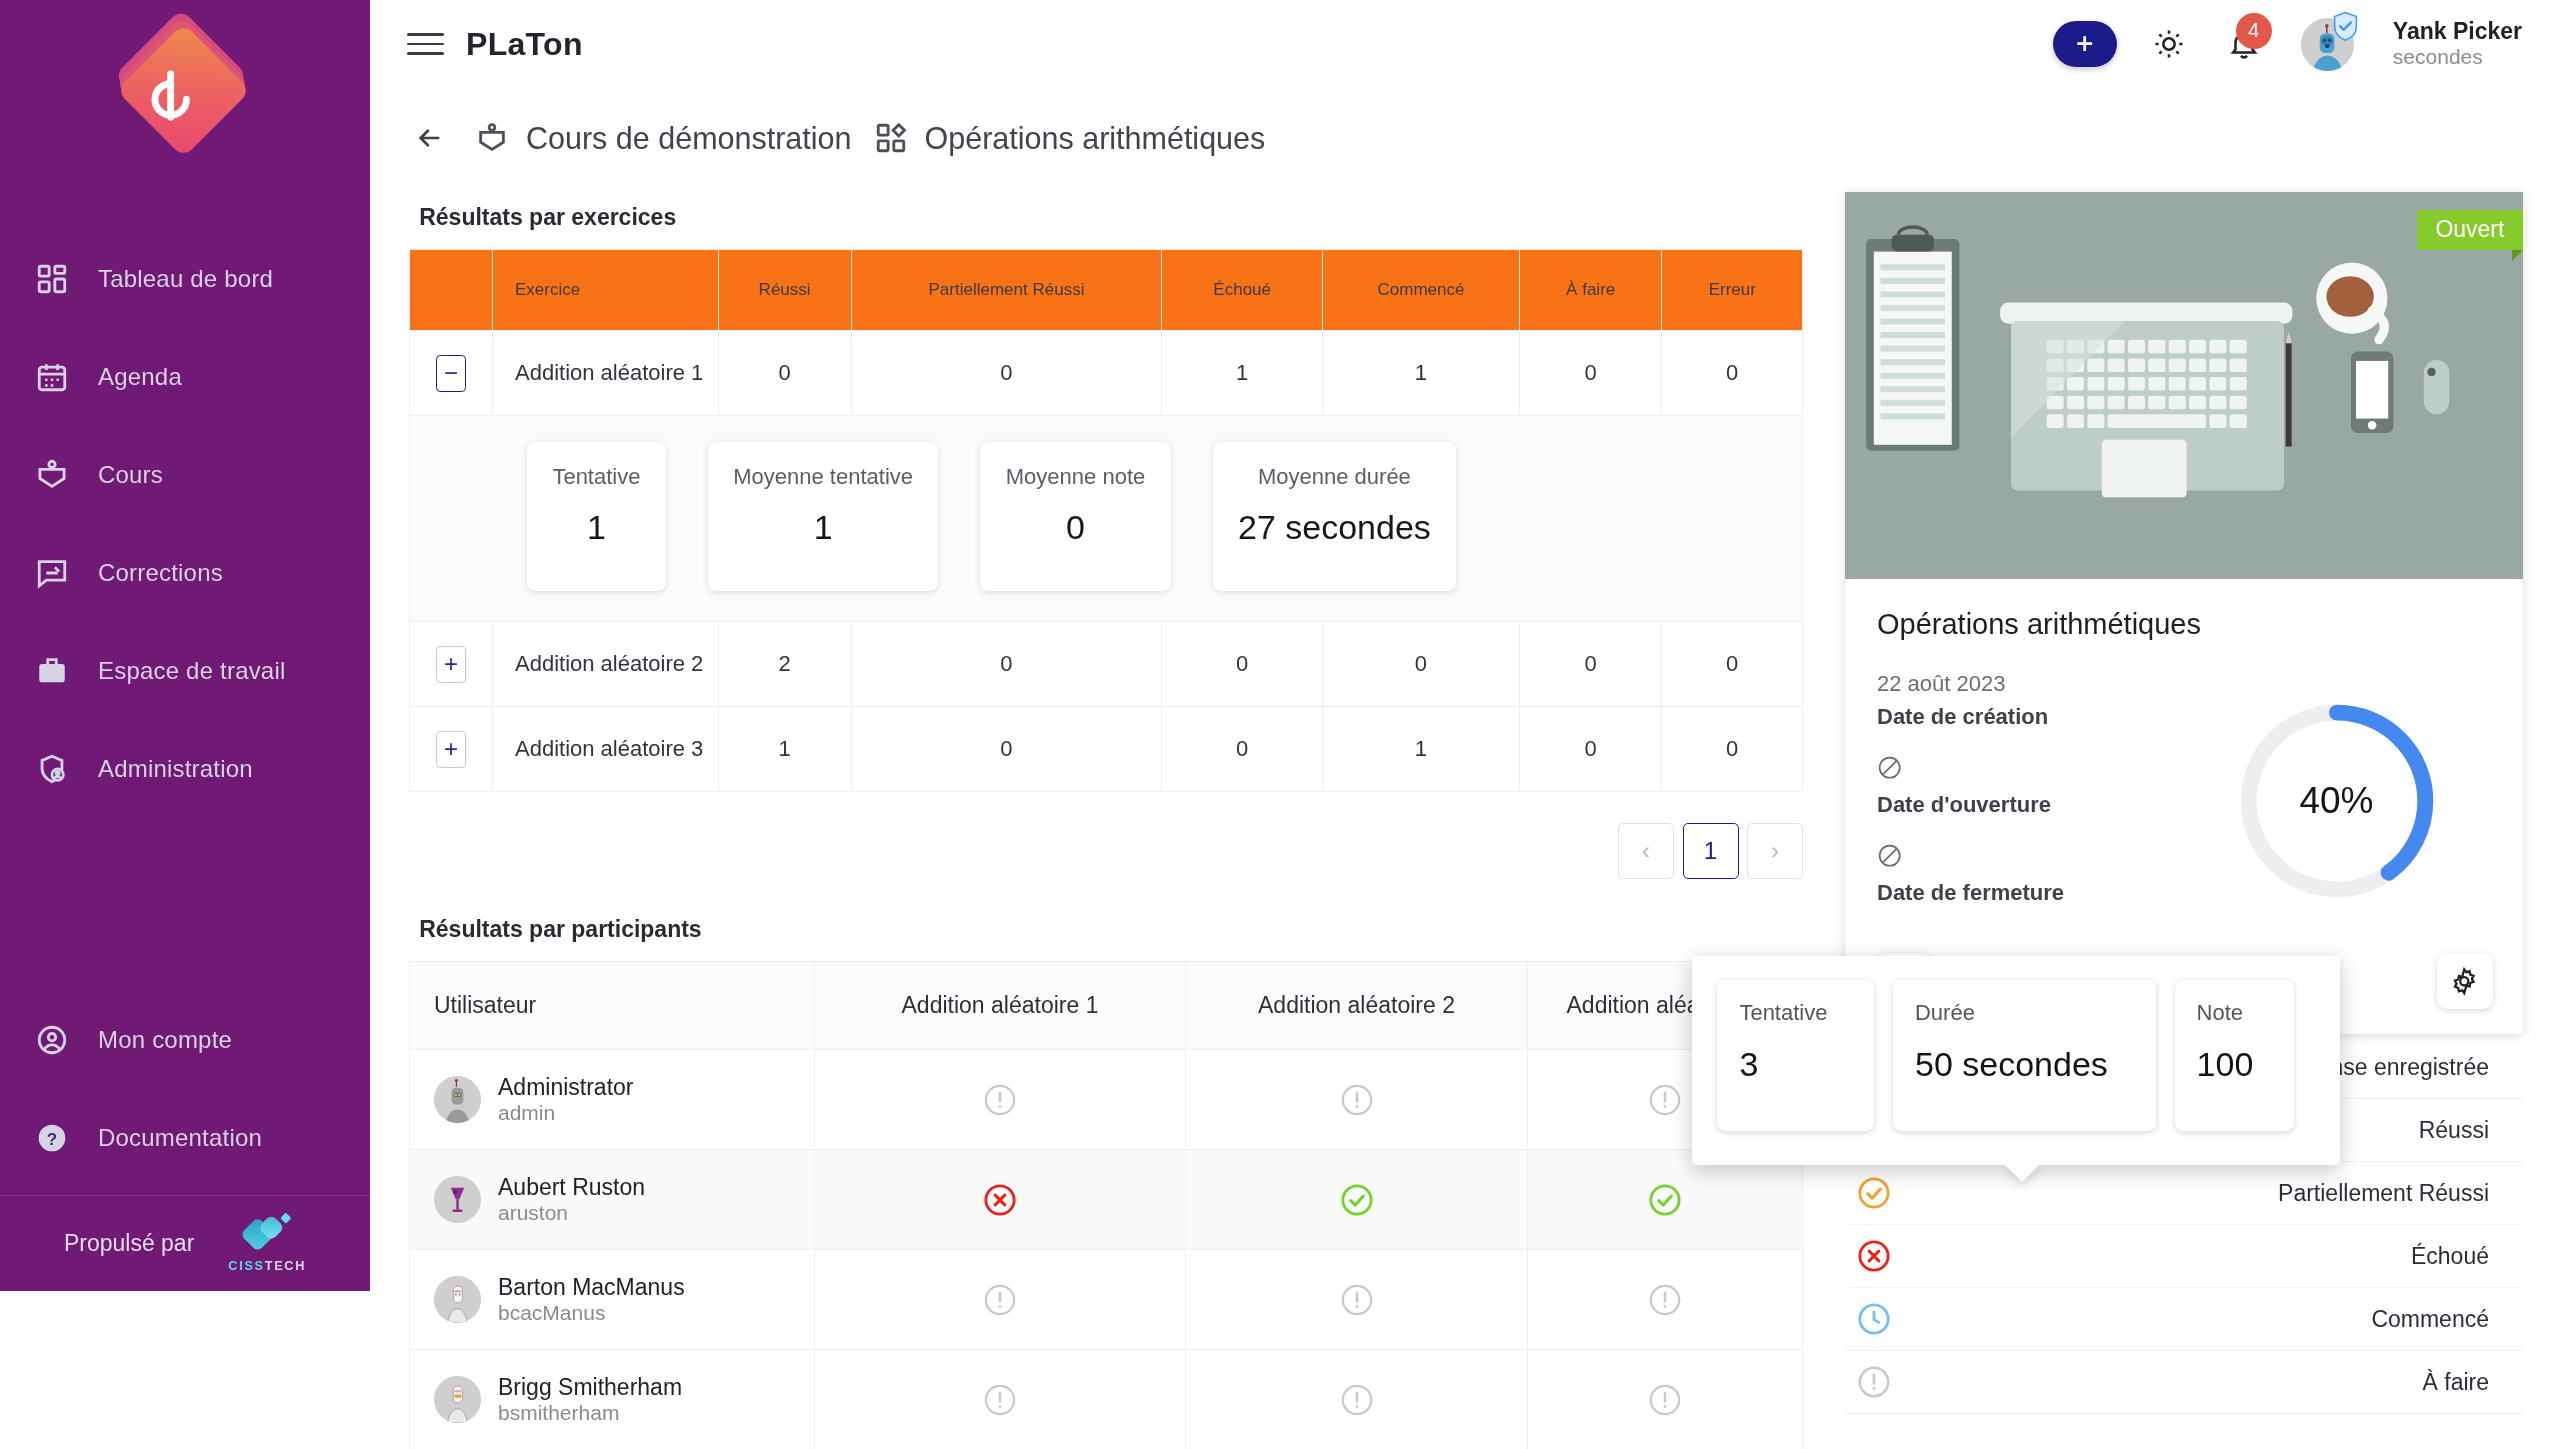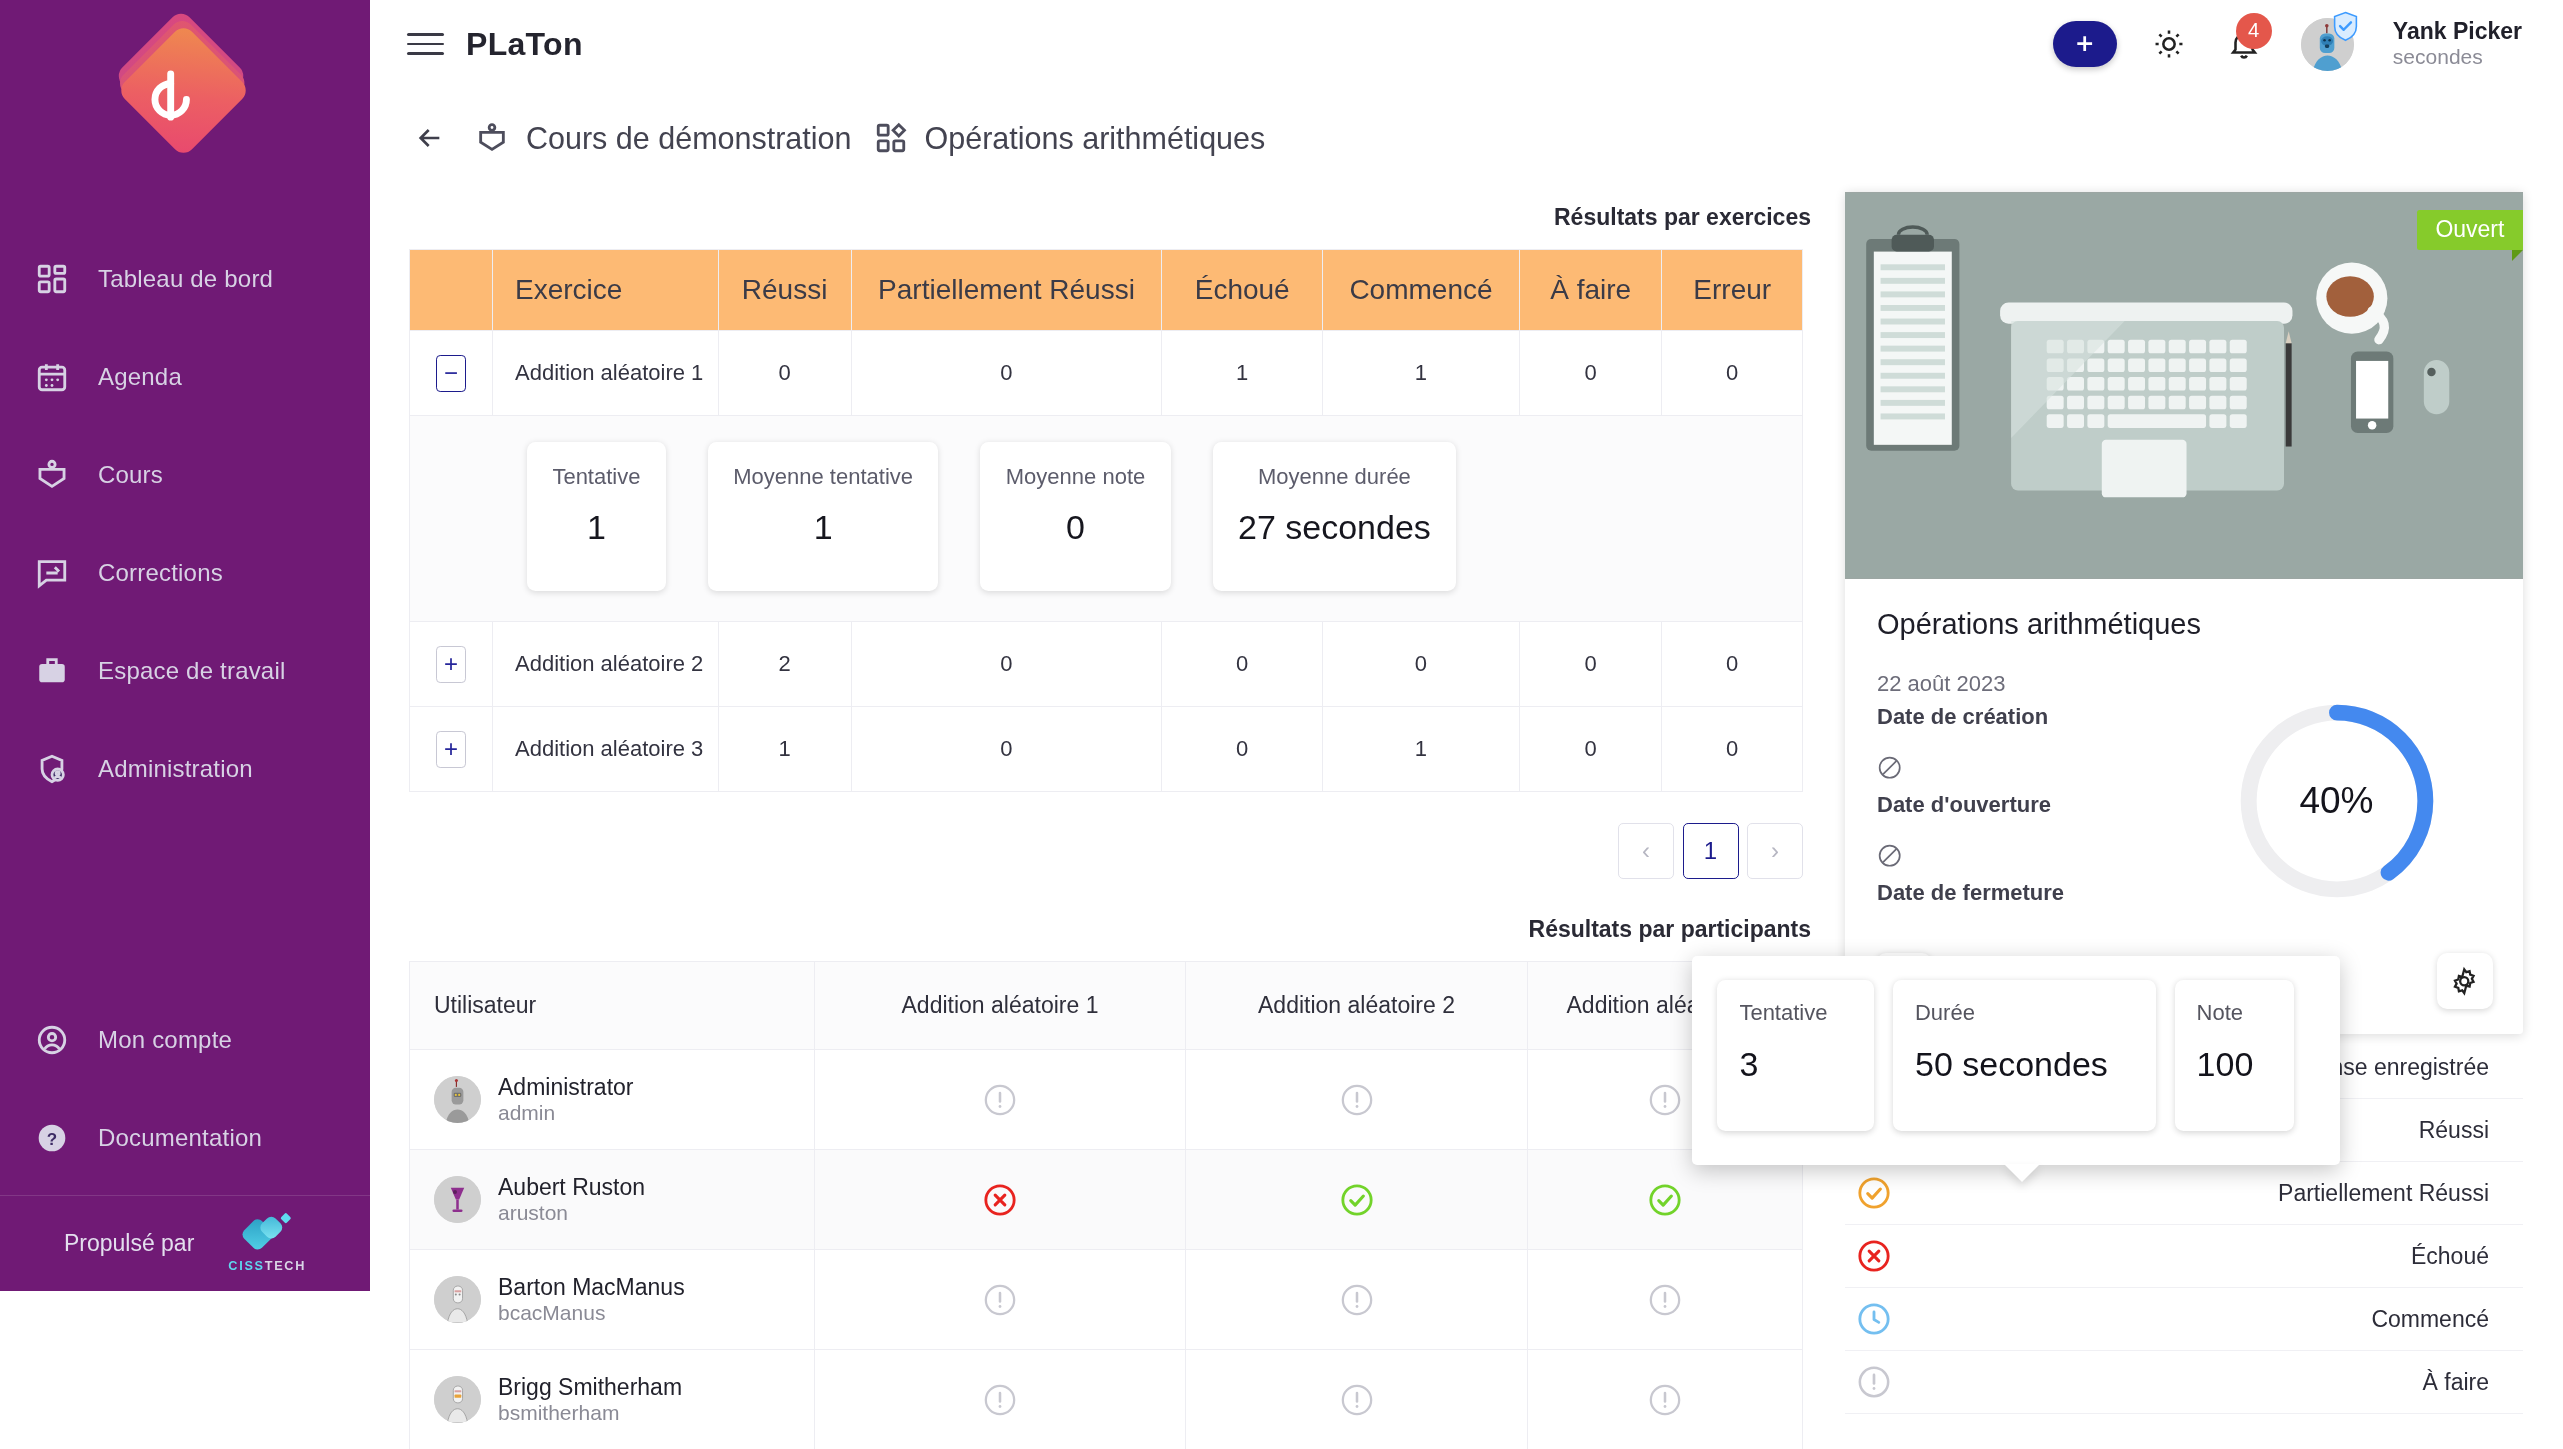--- a/index.html
+++ b/index.html
@@ -96,25 +96,25 @@
   .crumb .back svg { width:32px;height:32px;stroke:#3f3f4b;stroke-width:2;fill:none;}
   .crumb .c-ico { width:44px; height:44px; margin: 0 12px 0 17px; display:flex;align-items:center;justify-content:center;}
   .crumb .c-ico svg { width:34px;height:34px;stroke:#4d4d5c;stroke-width:2;fill:none;}
   .crumb .c-txt { font-size: 30.5px; color:#434350; font-weight:400; }
   .crumb .c-txt.second { color:#434350; }
 
   .content { display:flex; padding: 18.6px 0 0 0; }
   .left-col { width: 1441px; padding-left: 39px; }
   .right-col { width: 712px; margin-left: 34px; }
 
-  .sec-title { font-size: 23px; font-weight: 600; color: #2a2a35; margin: 12px 0 18.6px 10.2px; text-align: right; }
+  .sec-title { font-size: 23px; font-weight: 600; color: #2a2a35; margin: 12px 0 18.6px 10.2px; }
 
   table.grid { width: 1394px; border-collapse: collapse; table-layout: fixed; }
   table.grid th {
-    font-size: 28px; font-weight: 400; color: #3b3b47; background:#fdba74;
+    font-size: 17px; font-weight: 400; color: #3b3b47; background:#f97316;
     border: 0.8px solid #ededf2; height: 81px; text-align:center; padding: 0 6.8px;
   }
   table.grid td {
     border: 0.8px solid #ededf2; height: 85px; text-align:center; font-size:22px; color:#333340;
     background:#fff;
   }
   table.grid td.exname { text-align:left; padding-left: 22px; }
   .expander {
     width: 30.5px; height:37px; border: 0.8px solid #c8c8d4; border-radius:4.2px; display:inline-flex;
     align-items:center; justify-content:center; color:#25259a; font-size:24px; line-height:1; cursor:pointer;

